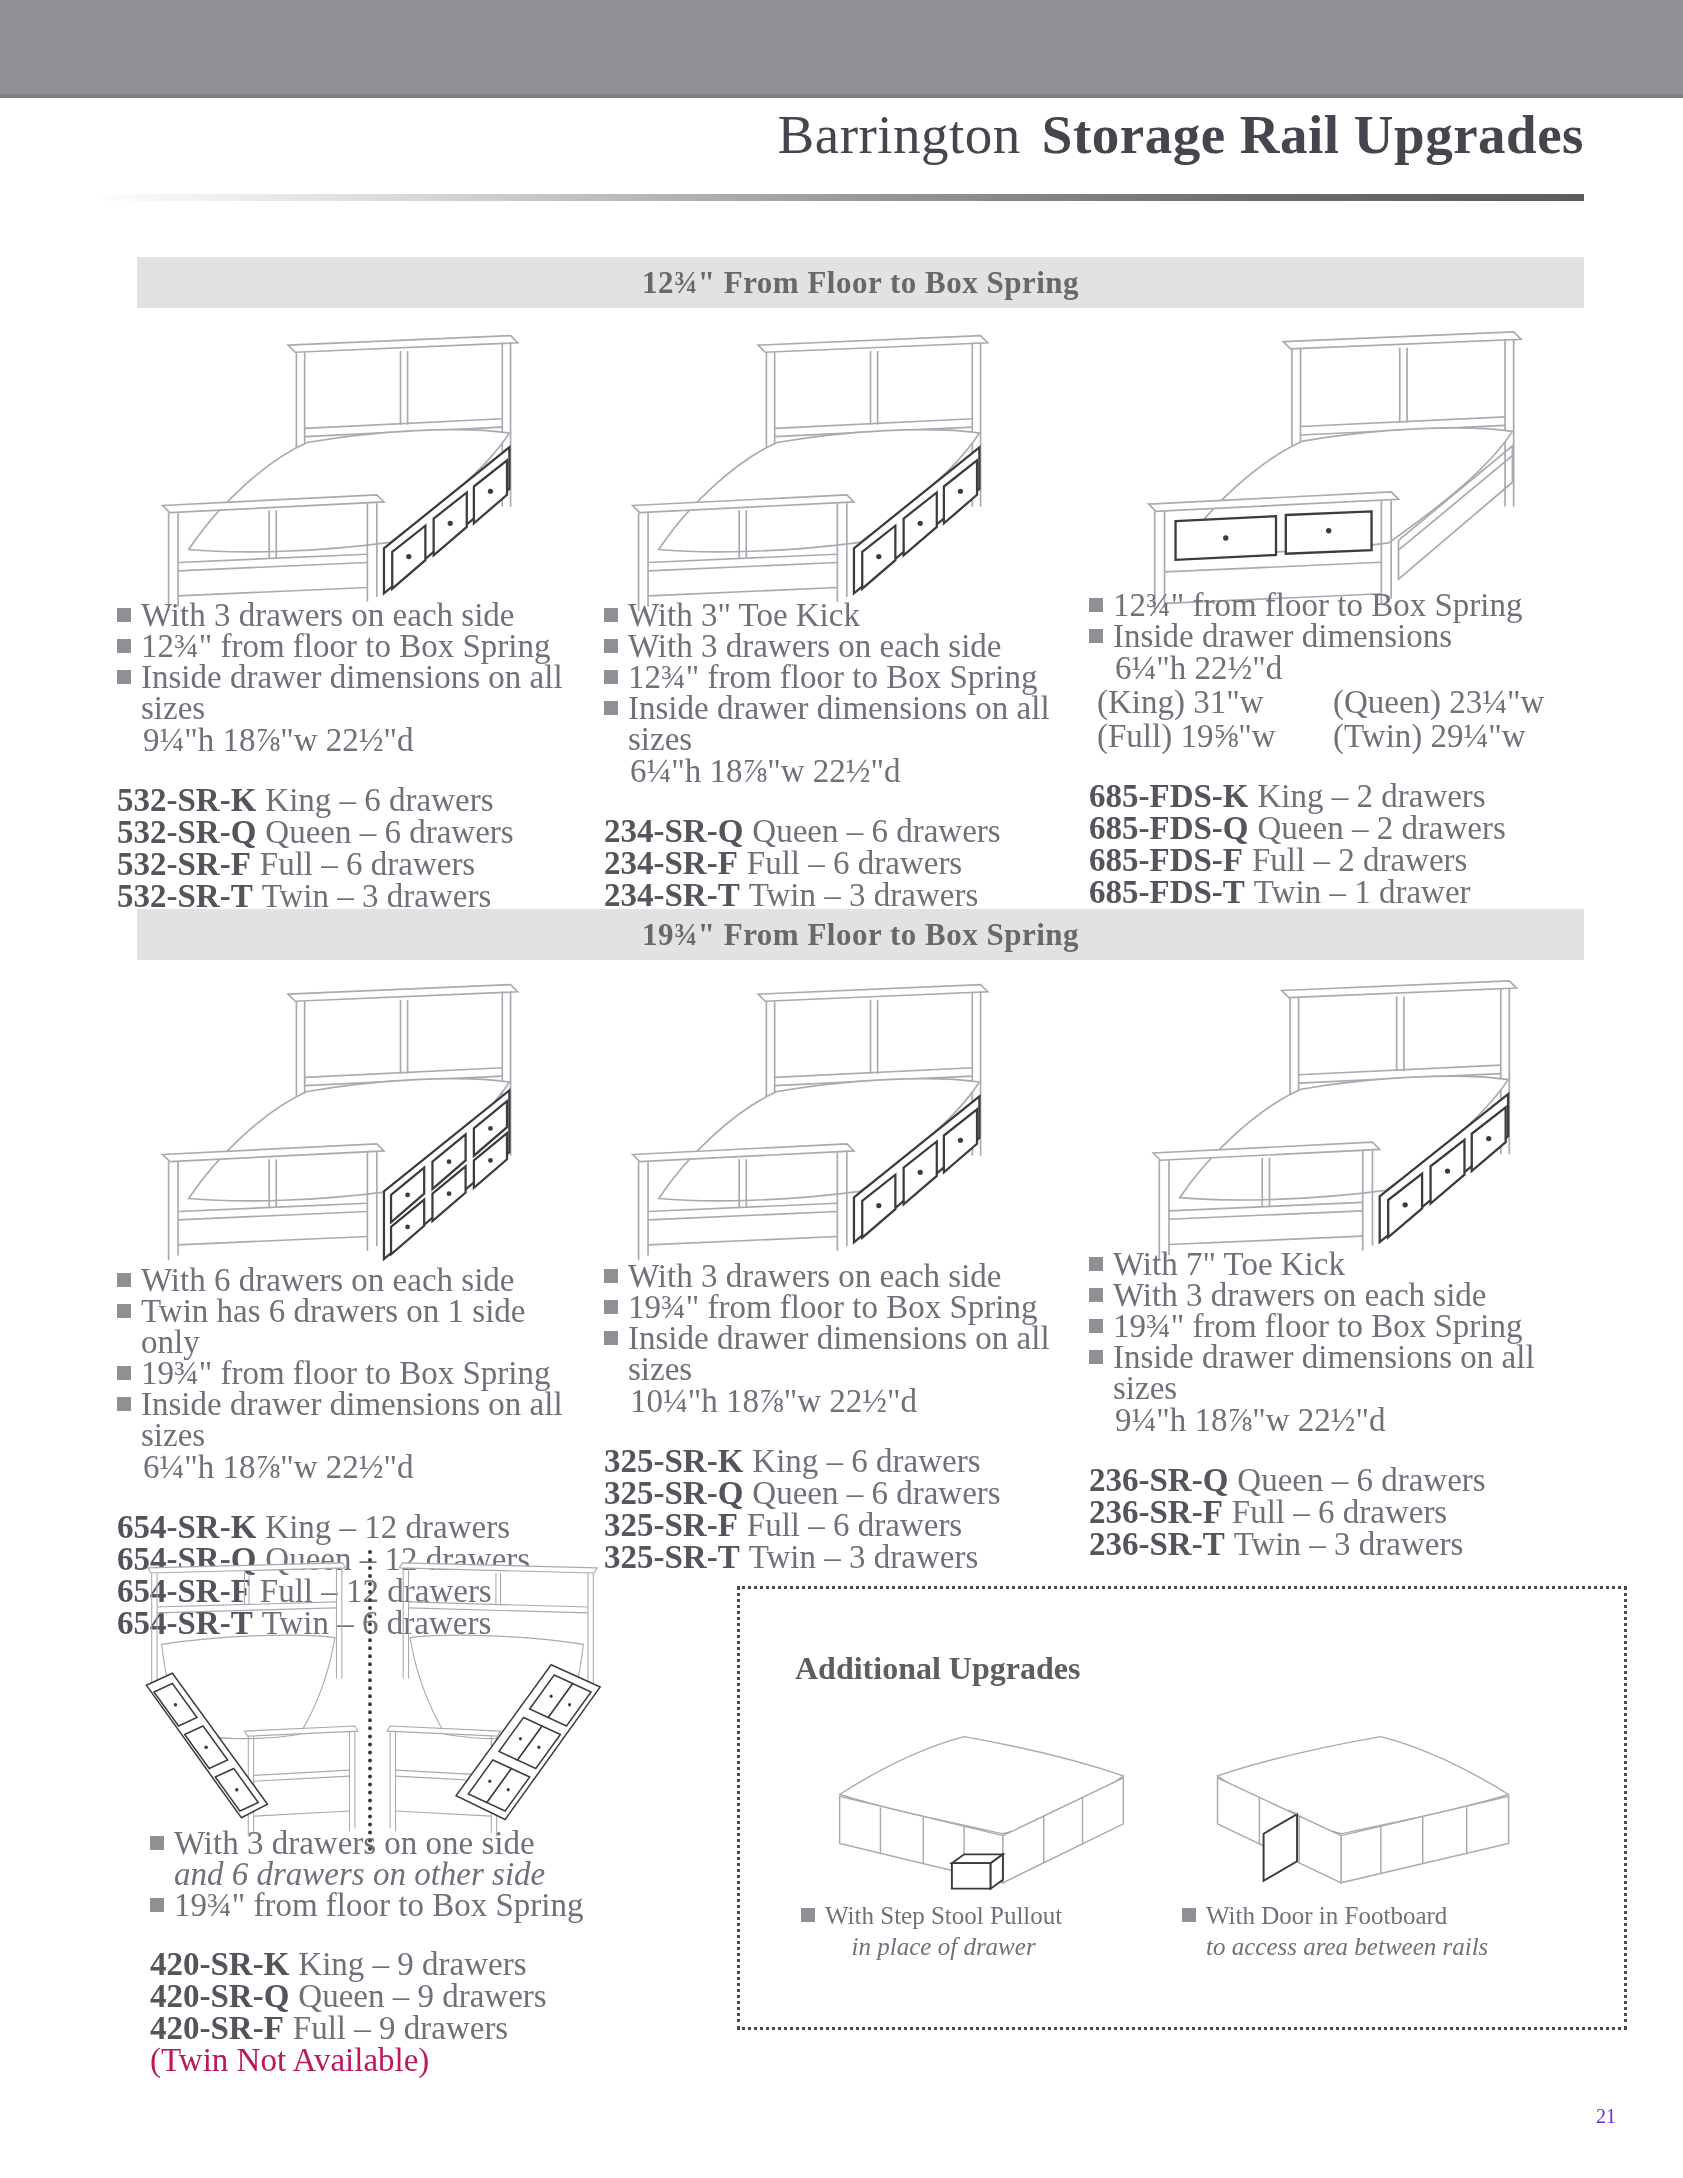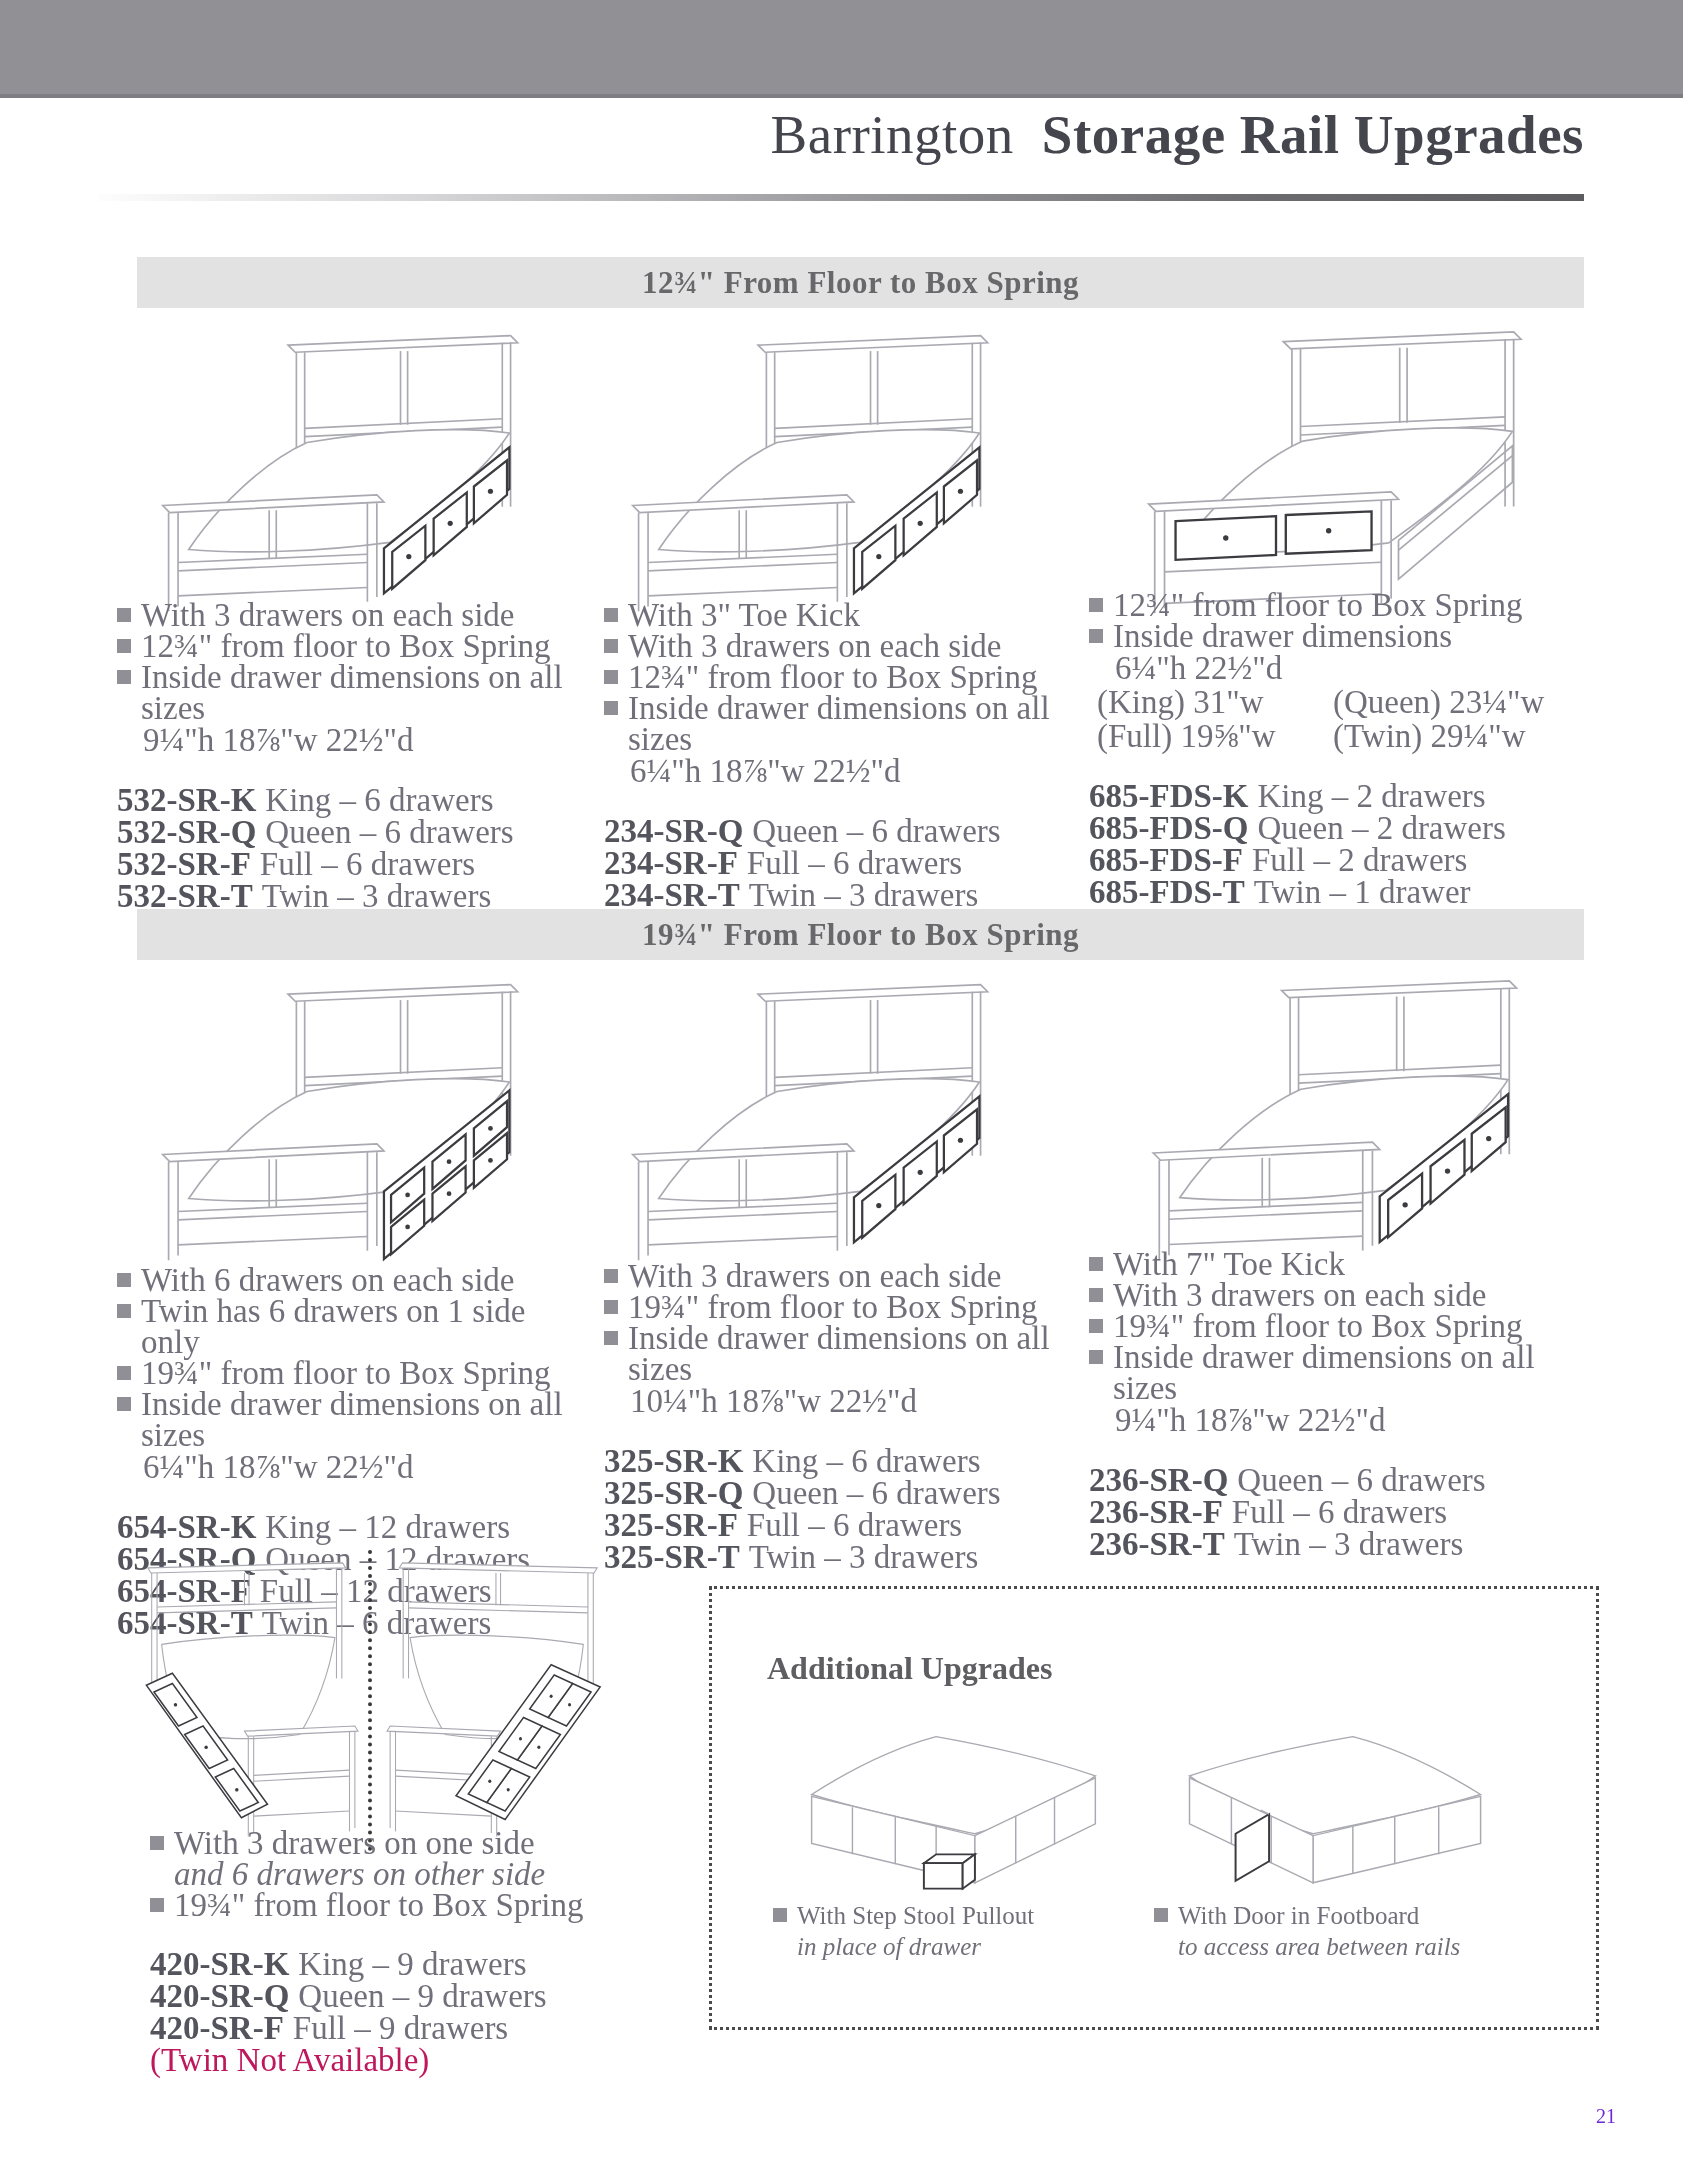--- a/index.html
+++ b/index.html
@@ -1,21 +1,21 @@
 <!DOCTYPE html>
 <html><head>
 <meta charset="utf-8">
 <style>
   html,body { margin:0; padding:0; background:#ffffff; }
   body { width:1683px; height:2178px; position:relative; font-family:"Liberation Serif", serif; overflow:hidden; }
 
   .topbar { position:absolute; left:0; top:0; width:1683px; height:94px; background:#919095; border-bottom:4px solid #7f7d83; }
 
   .title { position:absolute; top:103px; left:0; width:1584px; text-align:right; font-size:55px; color:#45454e; letter-spacing:0.5px; white-space:nowrap; }
-  .title .light { font-weight:400; margin-right:28px; }
+  .title .light { font-weight:400; margin-right:21px; }
   .title .bold  { font-weight:700; }
 
   .rule { position:absolute; top:194px; left:99px; width:1485px; height:7px;
           background:linear-gradient(90deg,#fdfdfd 0%,#d6d6d8 22%,#9b9b9f 50%,#6c6c70 78%,#5d5d61 100%); }
 
   .band { position:absolute; left:137px; width:1447px; height:51px; background:#e2e2e3;
           color:#68686b; font-weight:700; font-size:31px; text-align:center; line-height:51px; letter-spacing:0.5px; }
   #band1 { top:257px; }
   #band2 { top:909px; }
 
@@ -33,21 +33,21 @@
   .sizes { margin-left:8px; }
   .size-row { display:flex; line-height:34px; }
   .size-row .l { width:236px; }
   .prods { margin-top:27px; line-height:32px; }
   .code { font-weight:700; color:#54545d; margin-right:9px; }
   .desc { color:#71707a; }
   .note { color:#be185d; line-height:32px; }
 
   .divider-dotted { position:absolute; left:368px; top:1550px; height:301px; width:0; border-left:4px dotted #3a3a3a; }
 
-  .addl-box { position:absolute; left:709px; top:1586px; width:884px; height:438px; border:3px dotted #4a4a4a; }
+  .addl-box { position:absolute; left:737px; top:1586px; width:884px; height:438px; border:3px dotted #4a4a4a;text-align:center; }
   .addl-title { position:absolute; left:55px; top:61px; font-size:32px; font-weight:700; color:#5d5d62; }
   .caption { position:absolute; font-size:25px; color:#71707a; }
   .cap2 { margin-left:24px; line-height:31px;font-style:italic; }
 
   .pagenum { position:absolute; left:1596px; top:2105px; font-size:20px; color:#6d28d9; }
 </style>
 </head>
 <body>
 
 <svg width="0" height="0" style="position:absolute" aria-hidden="true">

